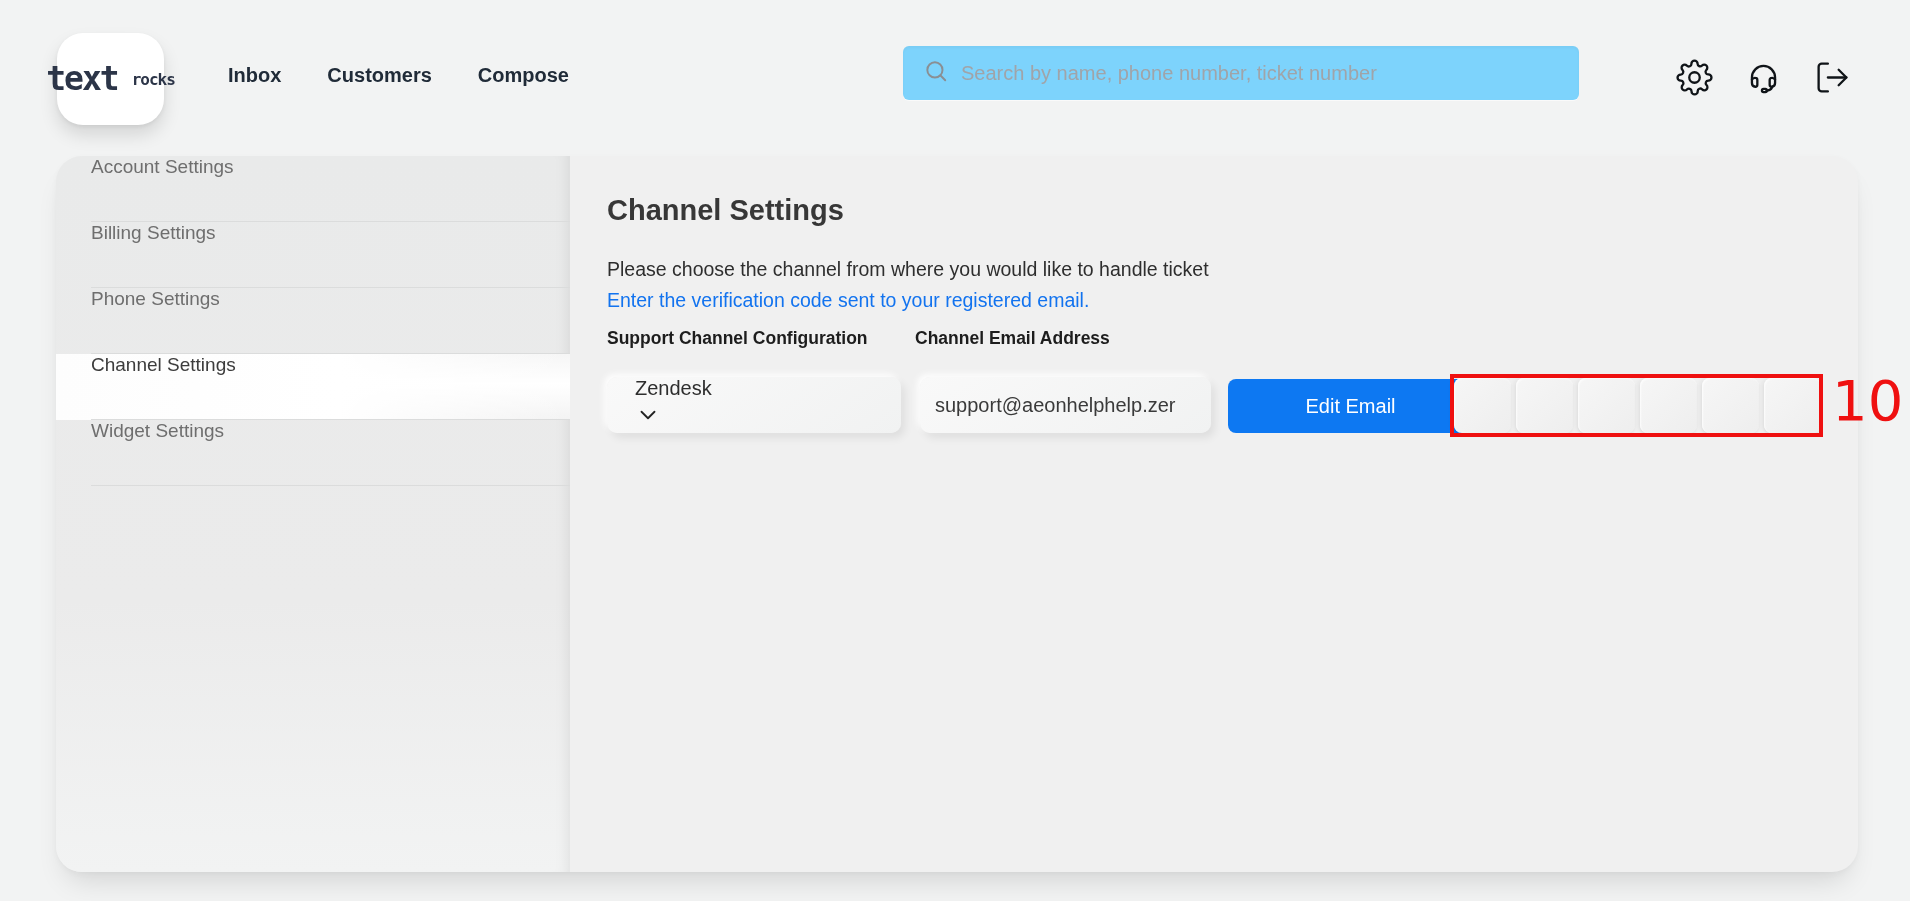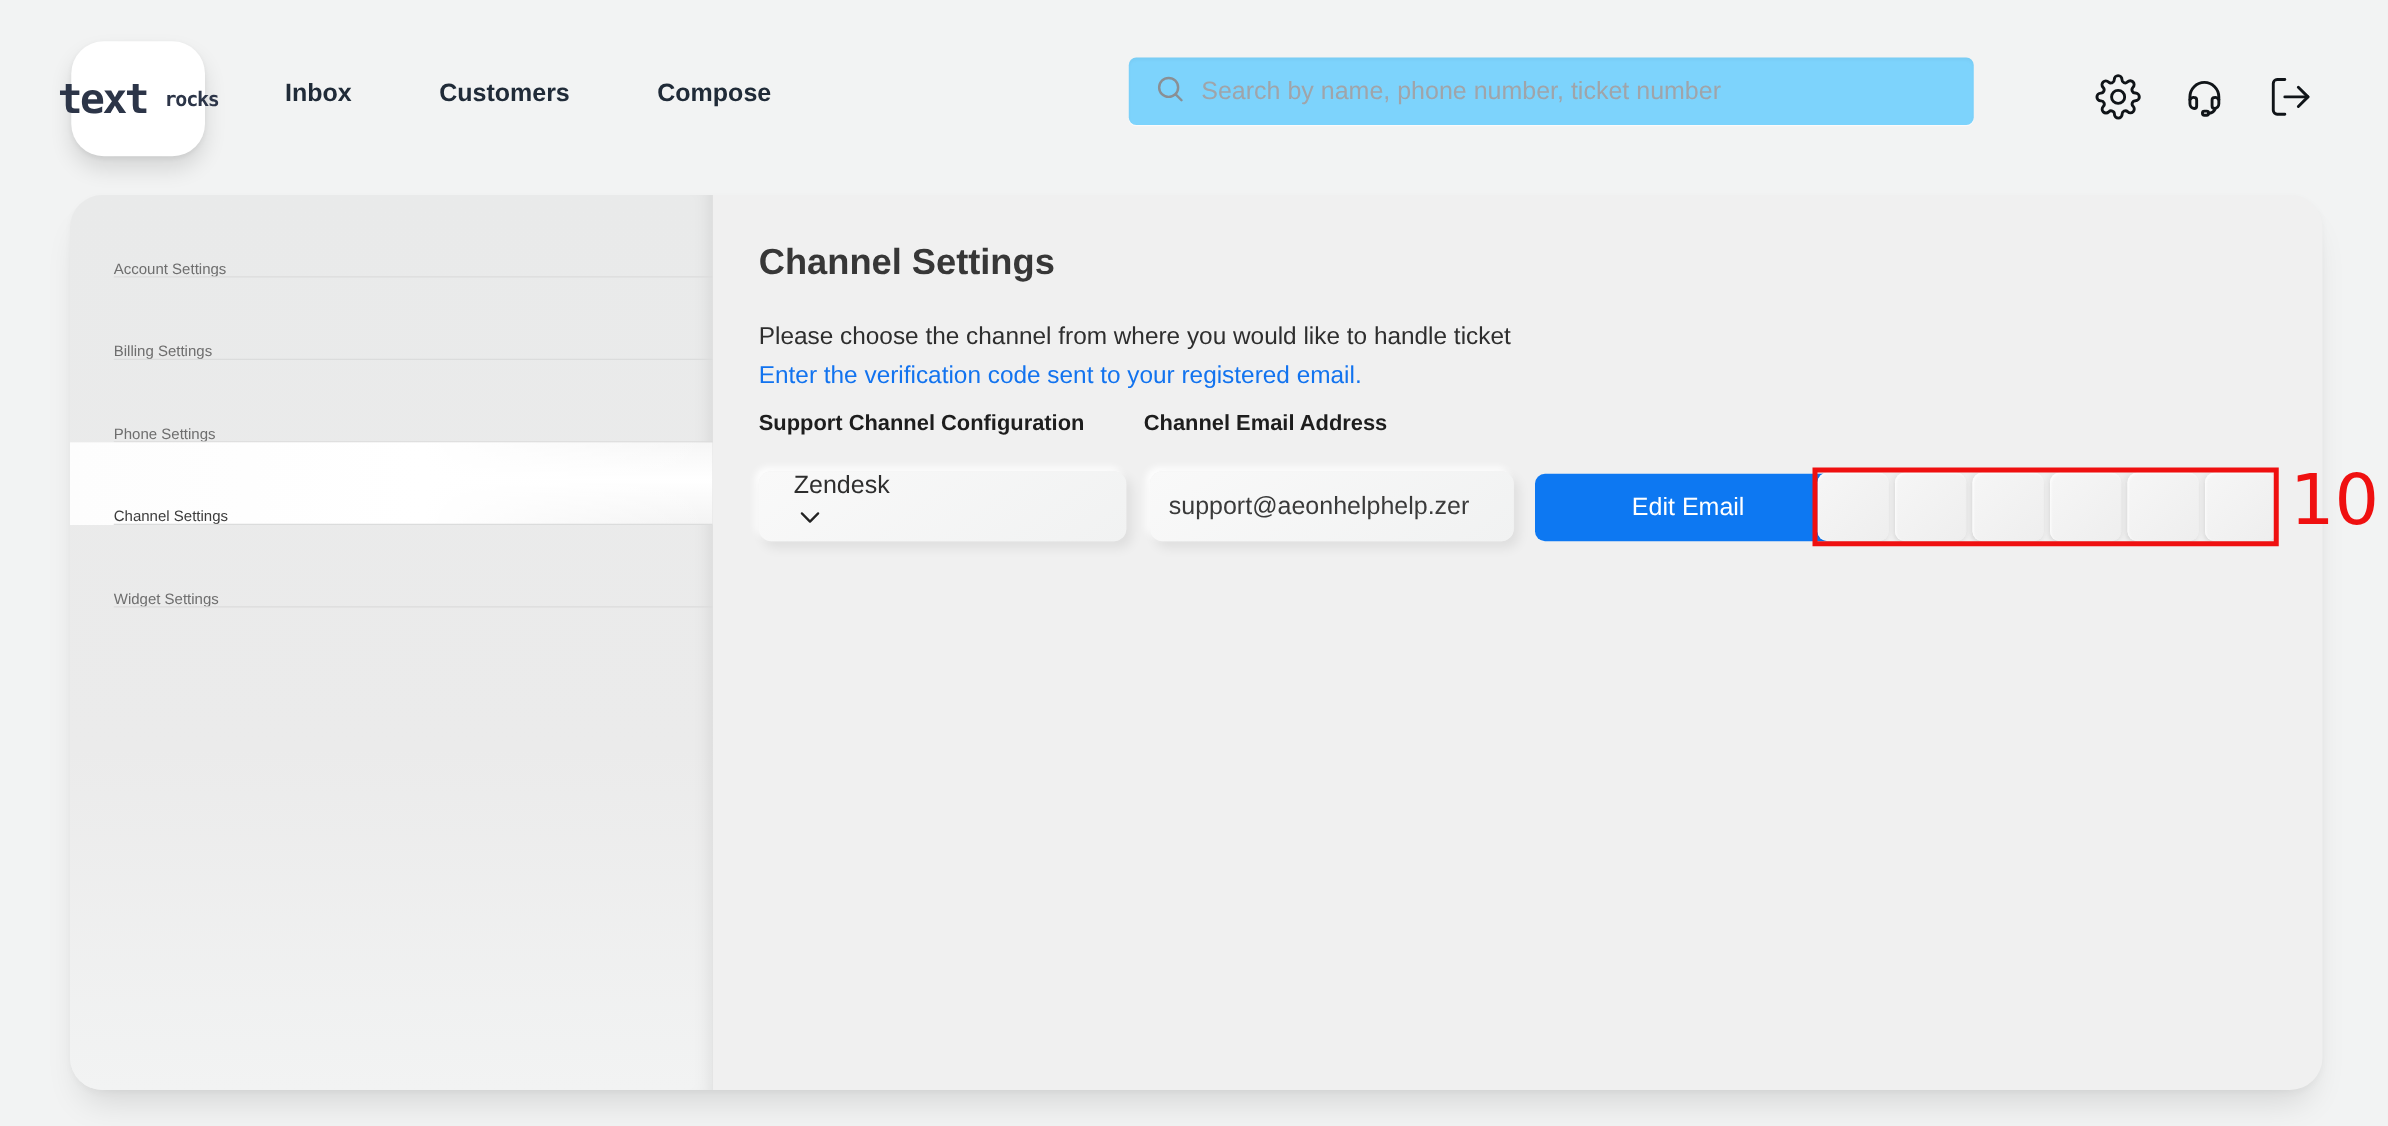--- a/index.html
+++ b/index.html
@@ -23,21 +23,21 @@
     font-size:33px; line-height:32px; letter-spacing:-2px; color:#2c3548;
   }
   .logo-line2 {
     font-family:"DejaVu Sans Mono", monospace; font-weight:bold;
     font-size:16px; line-height:17px; letter-spacing:-1px; color:#2c3548;
     padding-left:14px;
   }
 
   .top-nav {
     position:absolute; left:228px; top:64px;
-    display:flex; gap:70px; align-items:center;
+    display:flex; gap:46px; align-items:center;
   }
   .nav-item {
     font-size:20px; font-weight:bold; color:#202b38; cursor:pointer; white-space:nowrap;
   }
 
   .search-bar {
     position:absolute; left:903px; top:46px; width:676px; height:54px;
     background:#7dd3fc; border-radius:6px;
     box-shadow:inset 0 2px 3px rgba(0,0,0,0.035), 0 1px 0 rgba(255,255,255,0.6);
     display:flex; align-items:center; padding-left:20px;
@@ -61,22 +61,22 @@
     background:#f0f0f0; border-radius:26px;
     box-shadow:0 18px 28px -10px rgba(0,0,0,0.13), 0 2px 6px rgba(0,0,0,0.03);
     overflow:hidden;
   }
   .sidebar {
     position:absolute; left:0; top:0; bottom:0; width:514px;
     background:linear-gradient(180deg,#e9eaea 0%, #ebebeb 62%, #f2f3f3 100%);
     box-shadow:inset -14px 0 16px -14px rgba(0,0,0,0.10);
   }
   .side-item {
-    position:relative; height:66px; display:flex; align-items:flex-end;
-    padding-left:35px; font-size:12px; color:#6e6e6e; cursor:pointer;
+    position:relative; height:66px; display:flex; align-items:flex-start;
+    padding-left:35px; font-size:19px; color:#6e6e6e; cursor:pointer;
   }
   .side-item::after {
     content:''; position:absolute; left:35px; right:0; bottom:0; height:1px;
     background:#dbdcdc;
   }
   .side-item.active {
     background:linear-gradient(90deg,#fdfdfd 0%, #ffffff 55%, rgba(255,255,255,0) 100%),
                linear-gradient(180deg,#f6f6f6,#ffffff 45%, #f3f3f3);
     color:#3c3c3c;
   }

